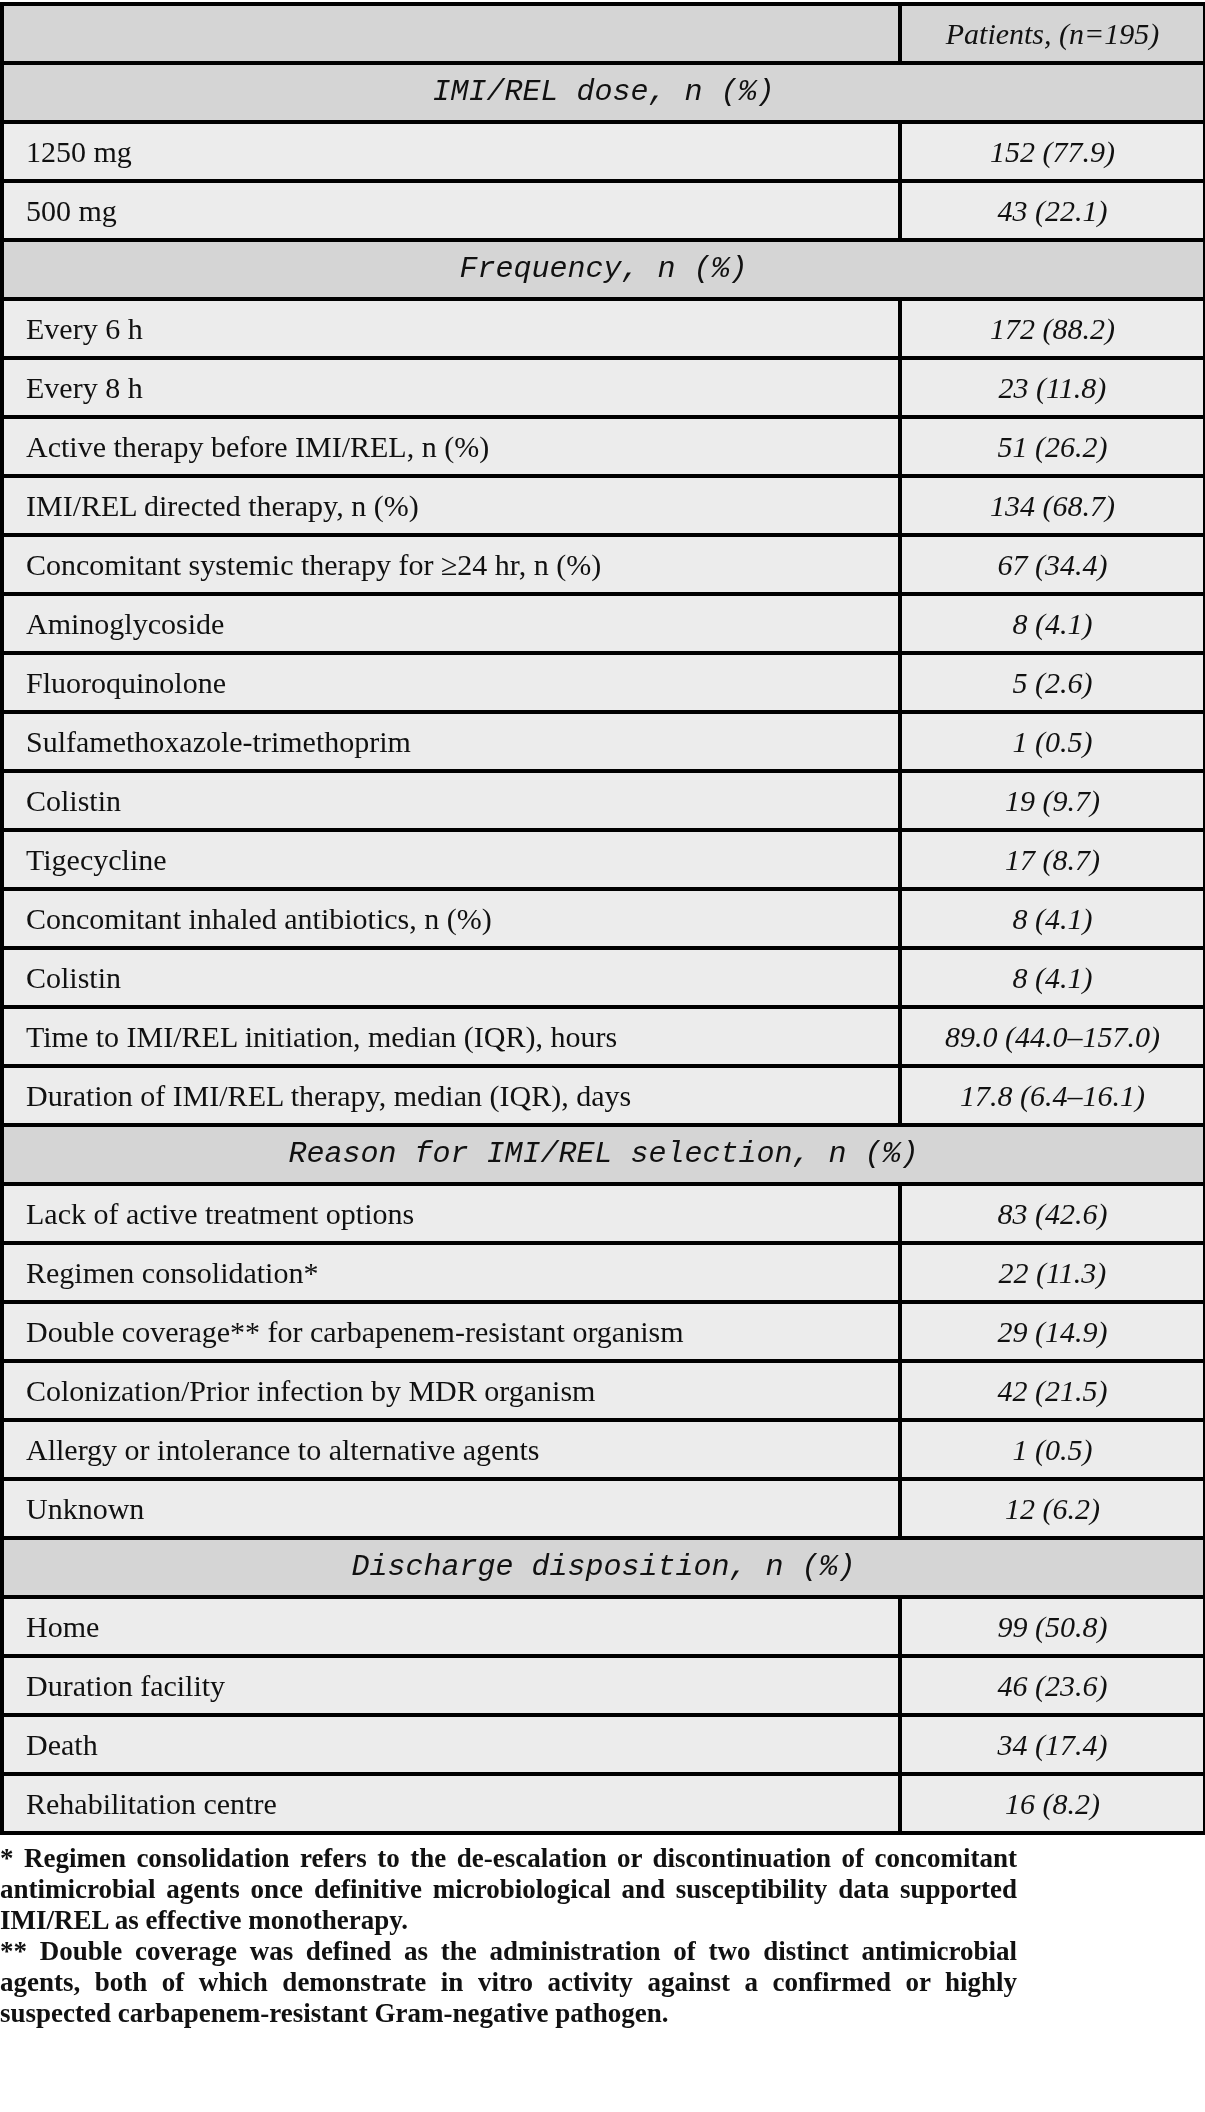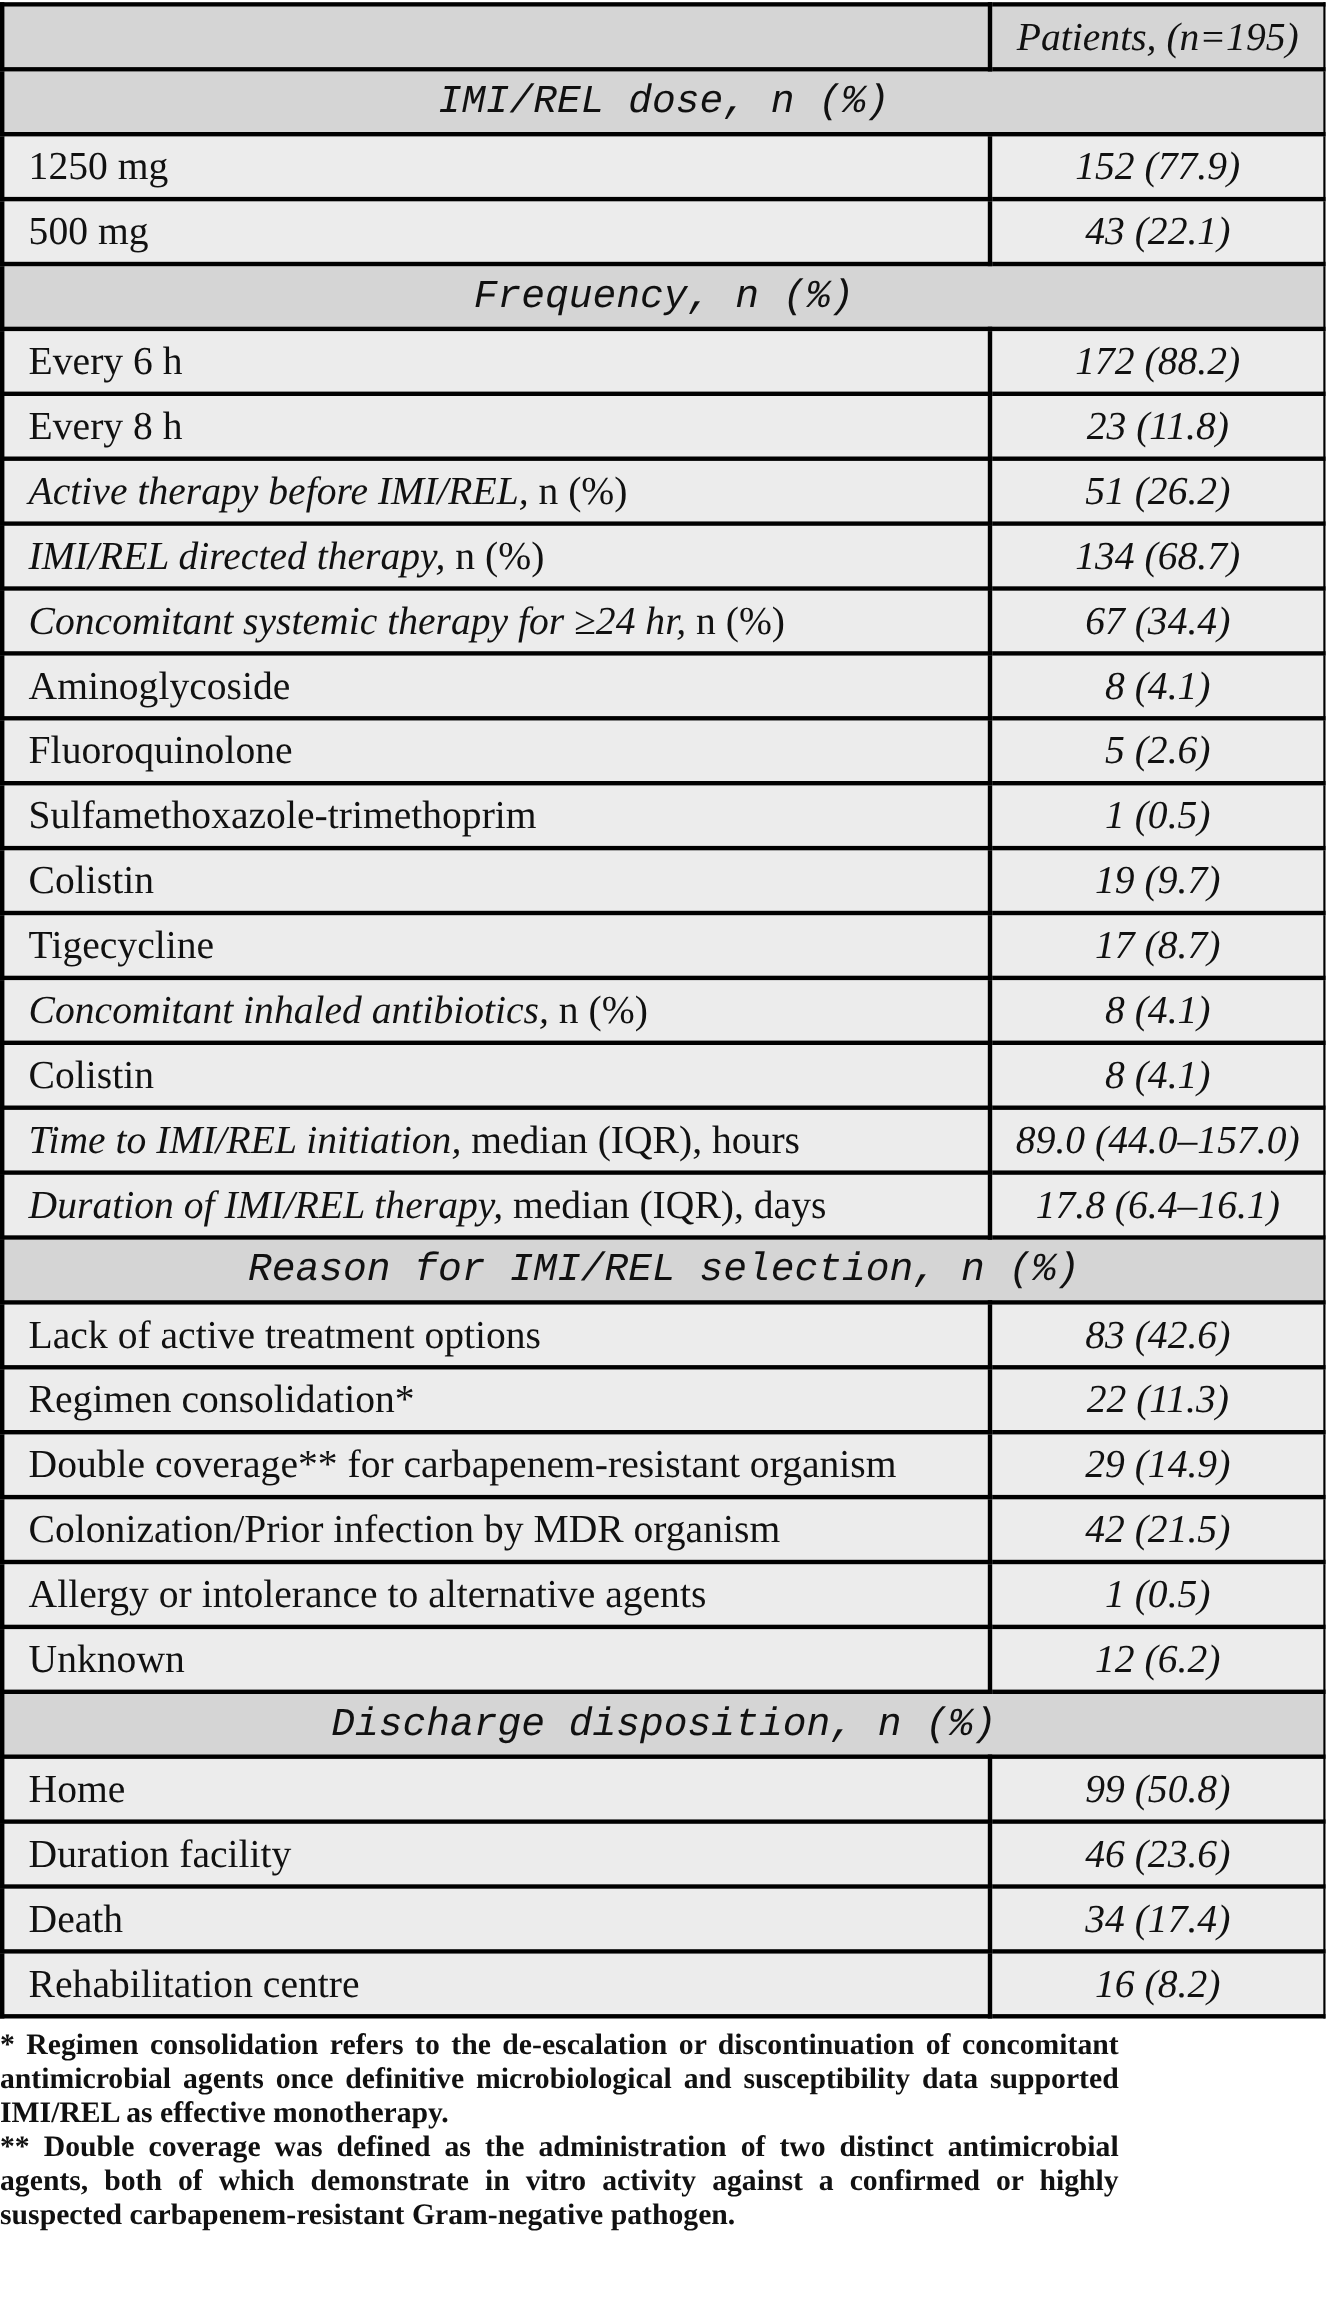--- a/index.html
+++ b/index.html
@@ -21,21 +21,21 @@
     width: 1203px;
     border-collapse: collapse;
     table-layout: fixed;
     border: 4px solid var(--border, #000000);
   }
   col.col-label { width: 898px; }
   col.col-value { width: 305px; }
   td {
     border: 4px solid var(--border, #000000);
     height: 55px;
-    font-size: 36px;
+    font-size: 30px;
     line-height: 1.1;
     vertical-align: middle;
     overflow: hidden;
     white-space: nowrap;
   }
   td.label {
     padding: 0 10px 0 22px;
     text-align: left;
   }
   td.value {
@@ -44,21 +44,21 @@
     padding: 0 6px;
   }
   td.section {
     padding: 0 22px 0 22px;
     text-align: center;
     font-style: italic;
     font-family: Liberation Mono, monospace;
   }
   tr.row-header td, tr.row-section td { background: var(--section_bg, #d5d5d5); }
   tr.row-data td { background: var(--row_bg, #ececec); }
-  .lbl-i { font-style: italic; }
+  .lbl-i { }
   .lbl-r { font-style: normal; }
   .footnotes {
     margin-top: 8px;
     width: 1017px;
     font-size: 27px;
     line-height: 31px;
     font-weight: bold;
     text-align: justify;
   }
   .footnotes p { margin: 0; }

